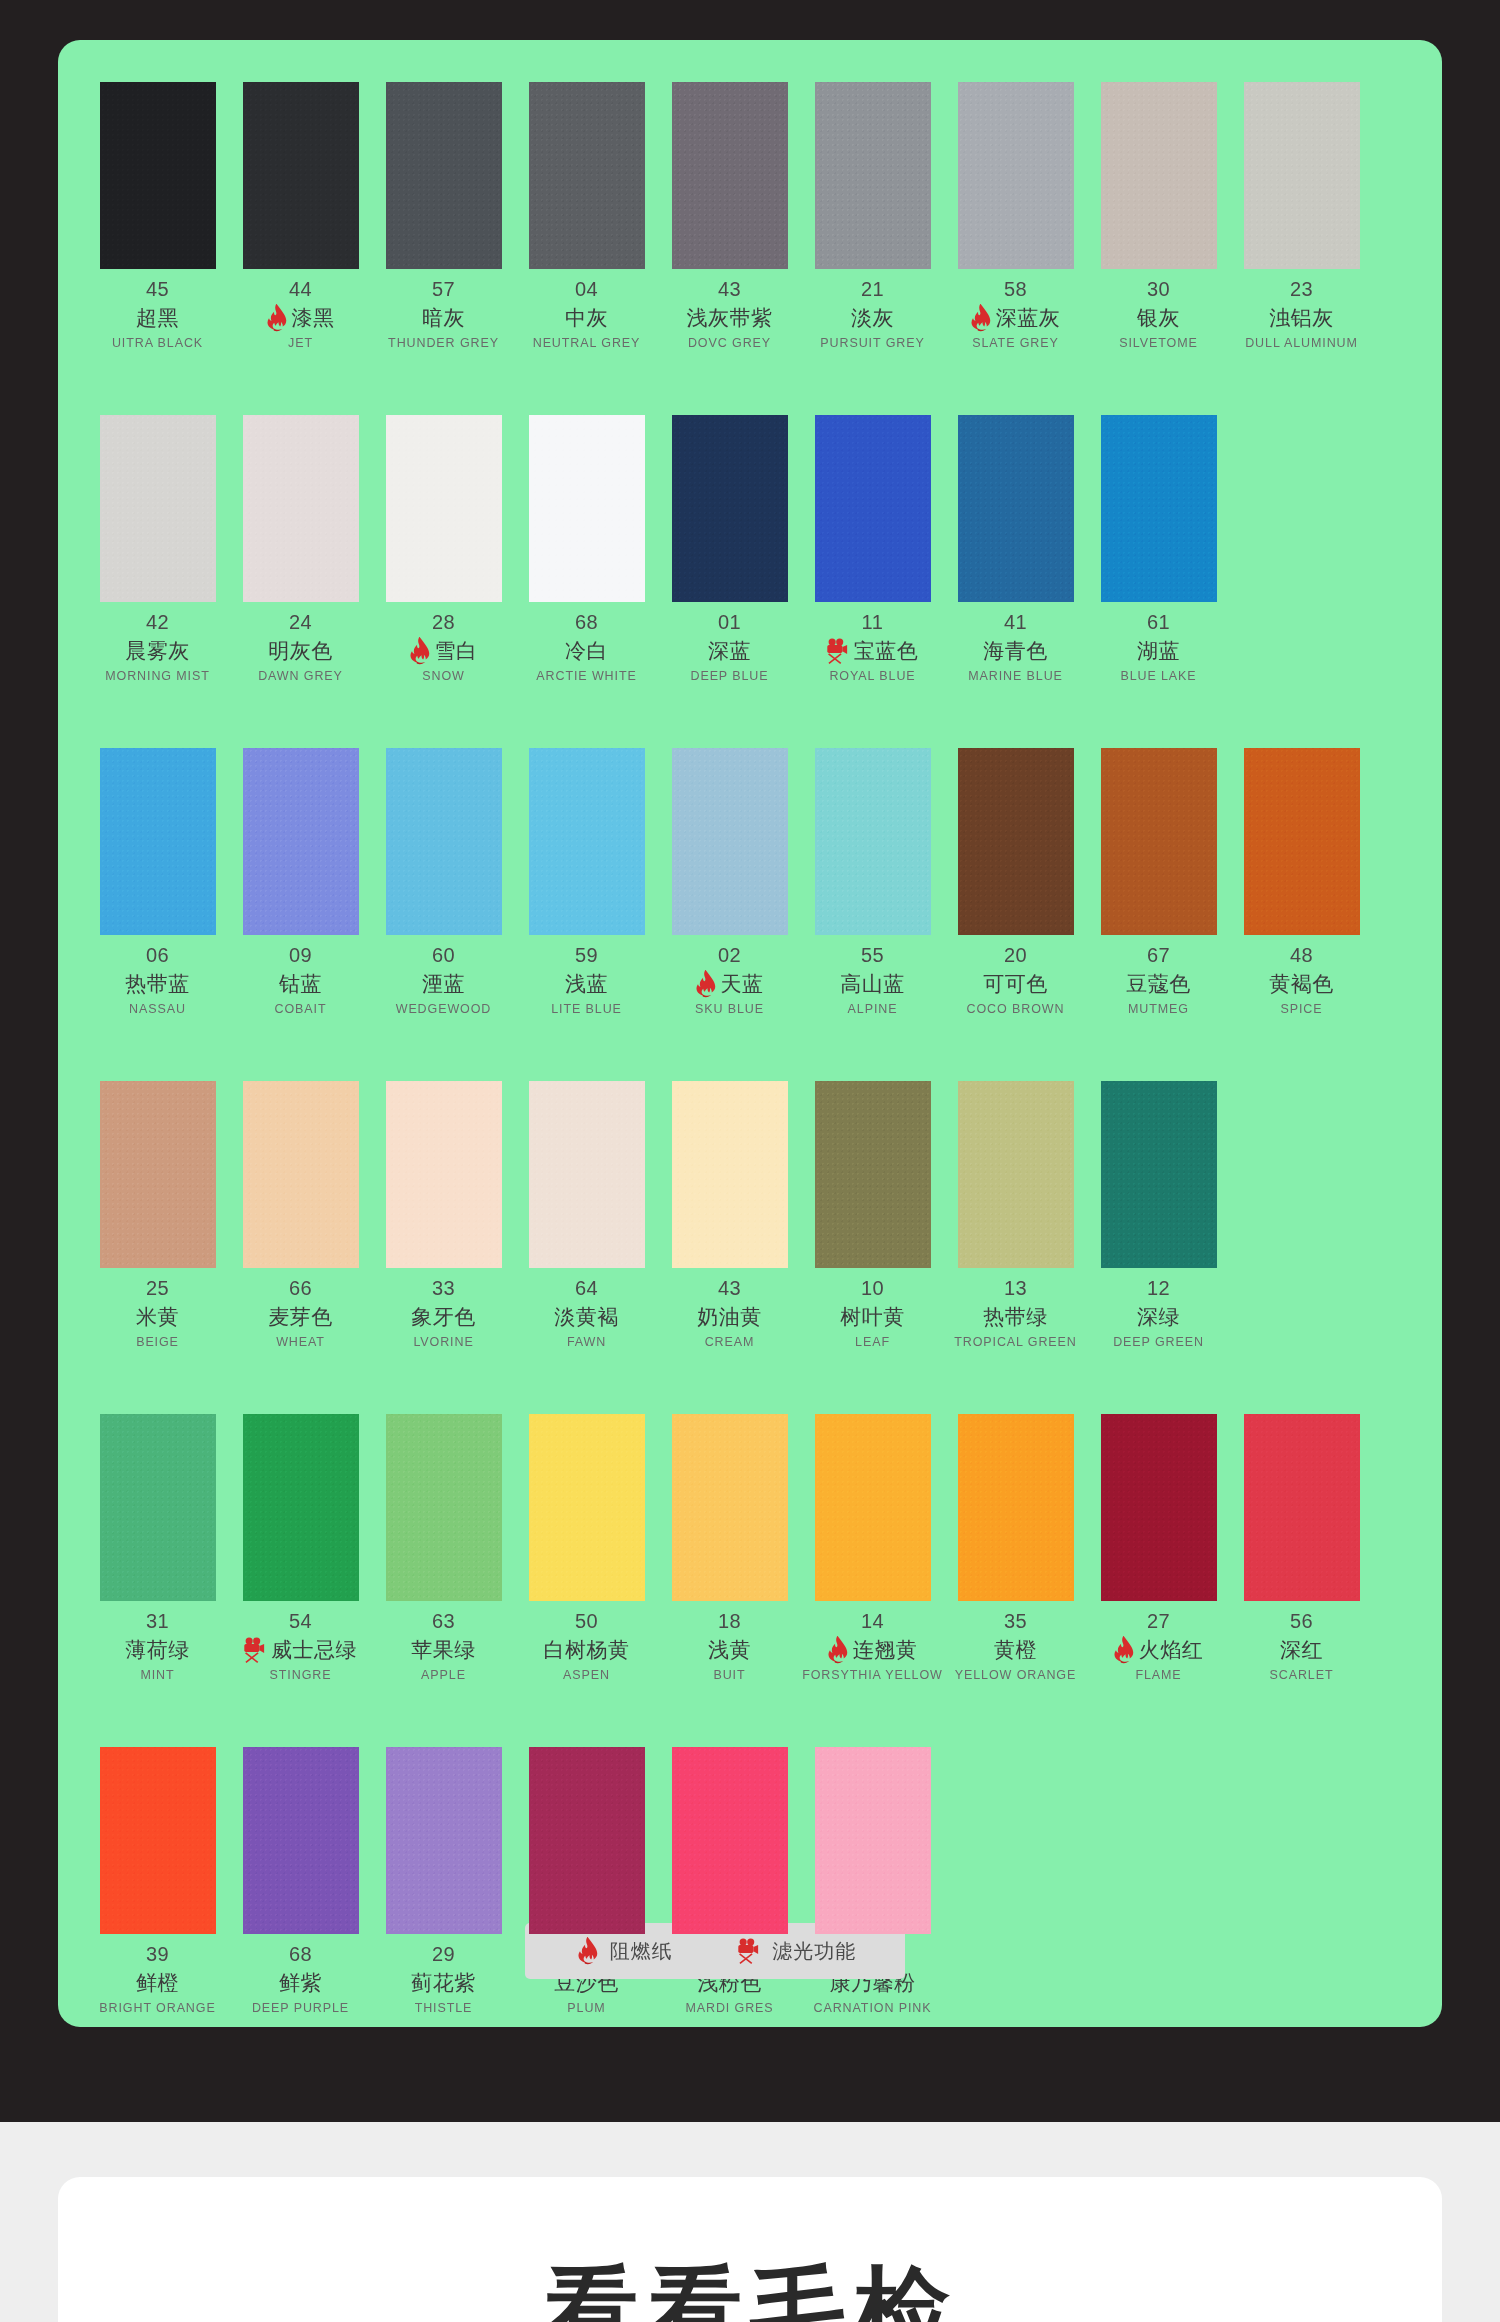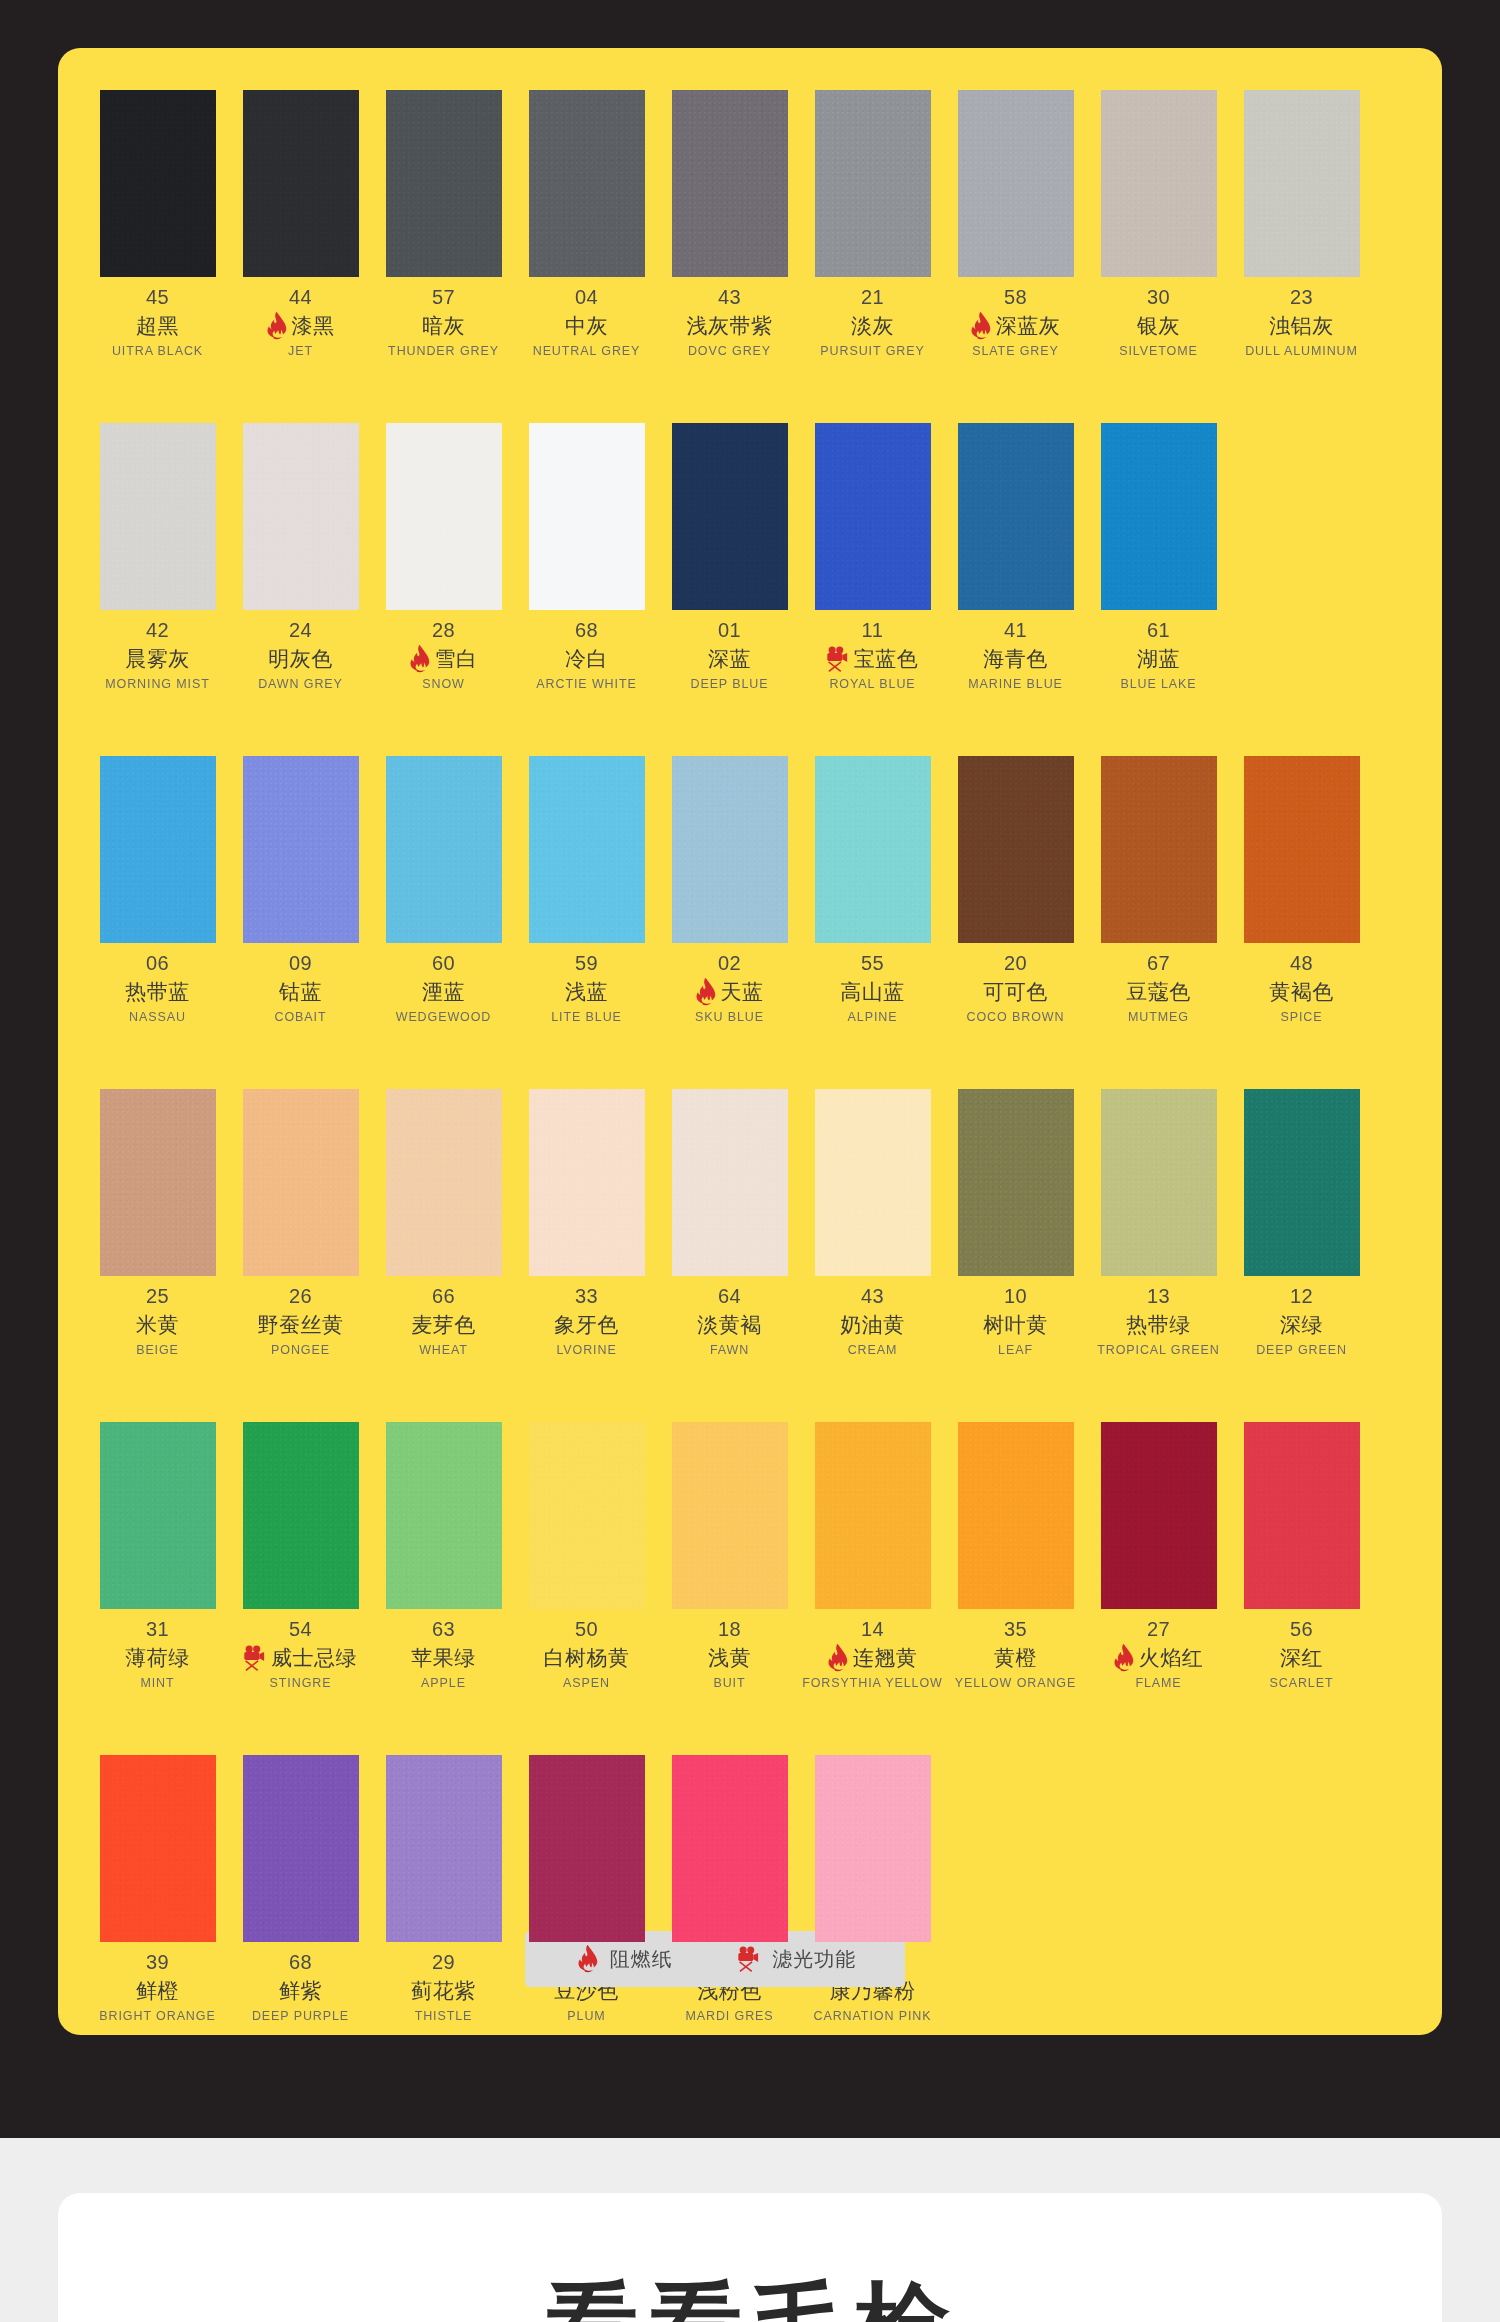--- a/index.html
+++ b/index.html
@@ -11,23 +11,23 @@
     overflow: hidden;
   }
   .page { position: relative; width: 1500px; }
 
   
   .dark-section {
     background: #231f20;
     padding: 40px 0 95px 0;
   }
   .card {
-    background: #fde047;
+    background: #86efac;
     border-radius: 22px;
-    margin: 8px 58px;
+    margin: 0 58px;
     padding: 42px 28px 48px 28px;
   }
 
   
   .grid-row {
     display: flex;
     justify-content: flex-start;
     align-items: flex-start;
   }
   .cell {
@@ -462,30 +462,20 @@
           <div class="row-gap"></div>
           <div class="grid-row">
             <div class="cell">
               <div class="swatch" style="background: rgb(205, 155, 126);"></div>
               <div class="labels">
                 <div class="code">25</div>
                 <div class="cn-line">
                   <span class="cn">米黄</span>
                 </div>
                 <div class="en">BEIGE</div>
-              </div>
-            </div>
-            <div class="cell">
-              <div class="swatch" style="background: rgb(242, 187, 134);"></div>
-              <div class="labels">
-                <div class="code">26</div>
-                <div class="cn-line">
-                  <span class="cn">野蚕丝黄</span>
-                </div>
-                <div class="en">PONGEE</div>
               </div>
             </div>
             <div class="cell">
               <div class="swatch" style="background: rgb(242, 207, 168);"></div>
               <div class="labels">
                 <div class="code">66</div>
                 <div class="cn-line">
                   <span class="cn">麦芽色</span>
                 </div>
                 <div class="en">WHEAT</div>

